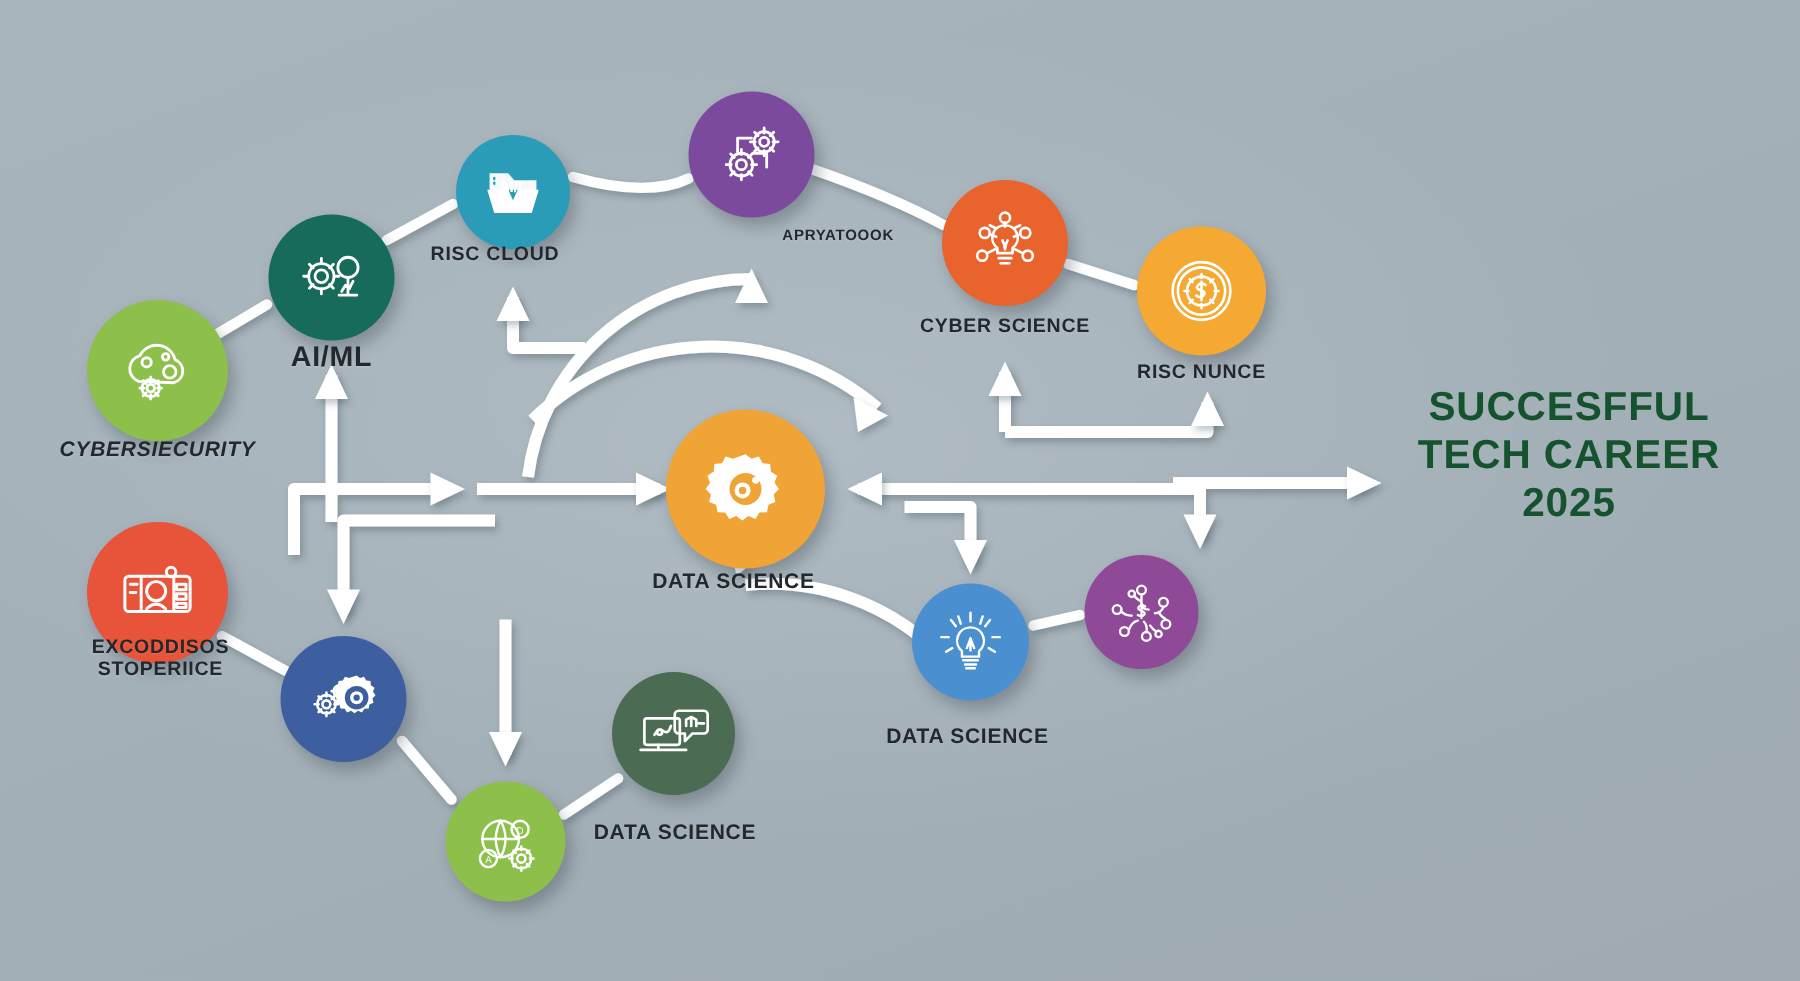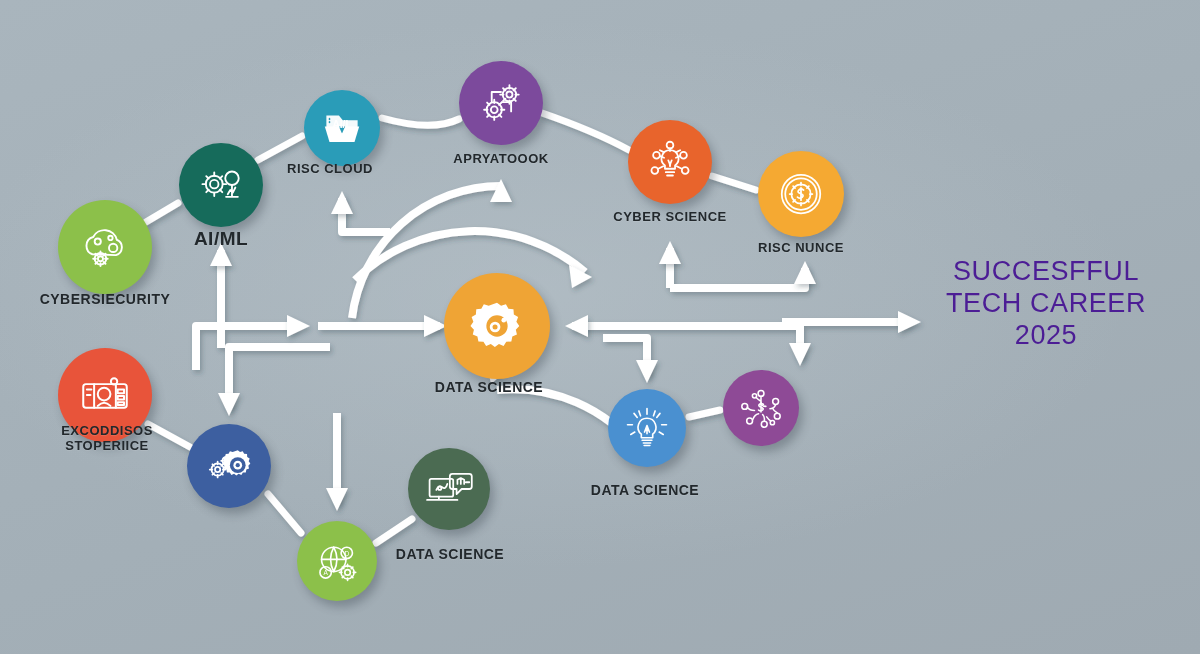--- a/index.html
+++ b/index.html
@@ -43,22 +43,22 @@
     font-weight: bold;
     letter-spacing: 0.5px;
     line-height: 1.12;
     white-space: pre-line;
     text-shadow: 0 1px 1px rgba(255,255,255,0.12);
     pointer-events: none;
   }
   #headline {
     position: absolute;
     text-align: center;
-    color: #4c1d95;
-    font-weight: normal;
+    color: #14532d;
+    font-weight: bold;
     line-height: 1.18;
     letter-spacing: 0.6px;
     white-space: pre-line;
   }
 </style>
 </head>
 <body>
 
 <div id="canvas">
   <div id="bg-wash"></div>
@@ -148,21 +148,21 @@
         <path d="M18 40a10 10 0 0 1 1-19 14 14 0 0 1 26 3 9 9 0 0 1-1 17z"></path>
         <circle cx="24" cy="26" r="3.4"></circle>
           <circle cx="38" cy="22" r="2.4"></circle>
         <circle cx="41" cy="33" r="4.6"></circle>
           <circle cx="27" cy="45" r="6.4"></circle>
         <circle cx="27" cy="45" r="2.8"></circle>
         <path d="M27 37v3M27 50v3M19 45h3M32 45h3M21.5 39.5l2 2M30.5 48.5l2 2M32.5 39.5l-2 2M23.5 48.5l-2 2"></path>
       </g>
     </svg>
   </div>
-  <div class="node-label" style="left:5px; top:292px; width:200px; font-size:14px;">CYBERSIECURITY</div>
+  <div class="node-label" style="left:5px; top:292px; width:200px; font-size:14px;font-style:italic;">CYBERSIECURITY</div>
 
   <div class="node" style="left:179px; top:143px; width:84px; height:84px; background:#166b5b;">
     <svg width="54" height="54" viewBox="0 0 64 64">
       <g fill="none" stroke="#ffffff" stroke-width="2.2" stroke-linecap="round" stroke-linejoin="round">
         <circle cx="24" cy="31" r="10"></circle>
           <circle cx="24" cy="31" r="5"></circle>
         <path d="M24 17v4M24 41v4M10 31h4M34 31h4M14.5 21.5l3 3M30.5 37.5l3 3M33.5 21.5l-3 3M17.5 37.5l-3 3"></path>
         <circle cx="45" cy="24" r="8"></circle>
         <path d="M45 32v14M38 46h14M40 43l3-5 3 3 3-6"></path>
       </g>
@@ -192,21 +192,21 @@
         <circle cx="42" cy="22" r="8"></circle>
           <circle cx="42" cy="22" r="3.6"></circle>
         <path d="M42 11v4M42 29v4M31 22h4M49 22h4M34.5 14.5l2.6 2.6M46.9 26.9l2.6 2.6M49.5 14.5l-2.6 2.6M37.1 26.9l-2.6 2.6"></path>
         <circle cx="24" cy="40" r="9"></circle>
           <circle cx="24" cy="40" r="4"></circle>
         <path d="M24 28v4M24 48v4M12 40h4M32 40h4M15.5 31.5l2.8 2.8M29.7 45.7l2.8 2.8M32.5 31.5l-2.8 2.8M18.3 45.7l-2.8 2.8"></path>
         <path d="M33 31h11v11M21 30V19h11"></path>
       </g>
     </svg>
   </div>
-  <div class="node-label" style="left:406px; top:152px; width:190px; font-size:13px;">APRYATOOOK</div>
+  <div class="node-label" style="left:406px; top:152px; width:190px; font-size:10px;text-align:right;">APRYATOOOK</div>
 
   <div class="node" style="left:628px; top:120px; width:84px; height:84px; background:#e8642c;">
     <svg width="54" height="54" viewBox="0 0 64 64">
       <g fill="none" stroke="#ffffff" stroke-width="2.1" stroke-linecap="round" stroke-linejoin="round">
         <path d="M32 18a10 10 0 0 1 6 18v4h-12v-4a10 10 0 0 1 6-18z"></path>
         <path d="M27 44h10M28.5 48h7"></path>
         <path d="M30 30q2 4 2 7M34 30q-2 4-2 7"></path>
         <circle cx="16" cy="24" r="4"></circle>
           <circle cx="48" cy="24" r="4"></circle>
         <circle cx="14" cy="42" r="4"></circle>

